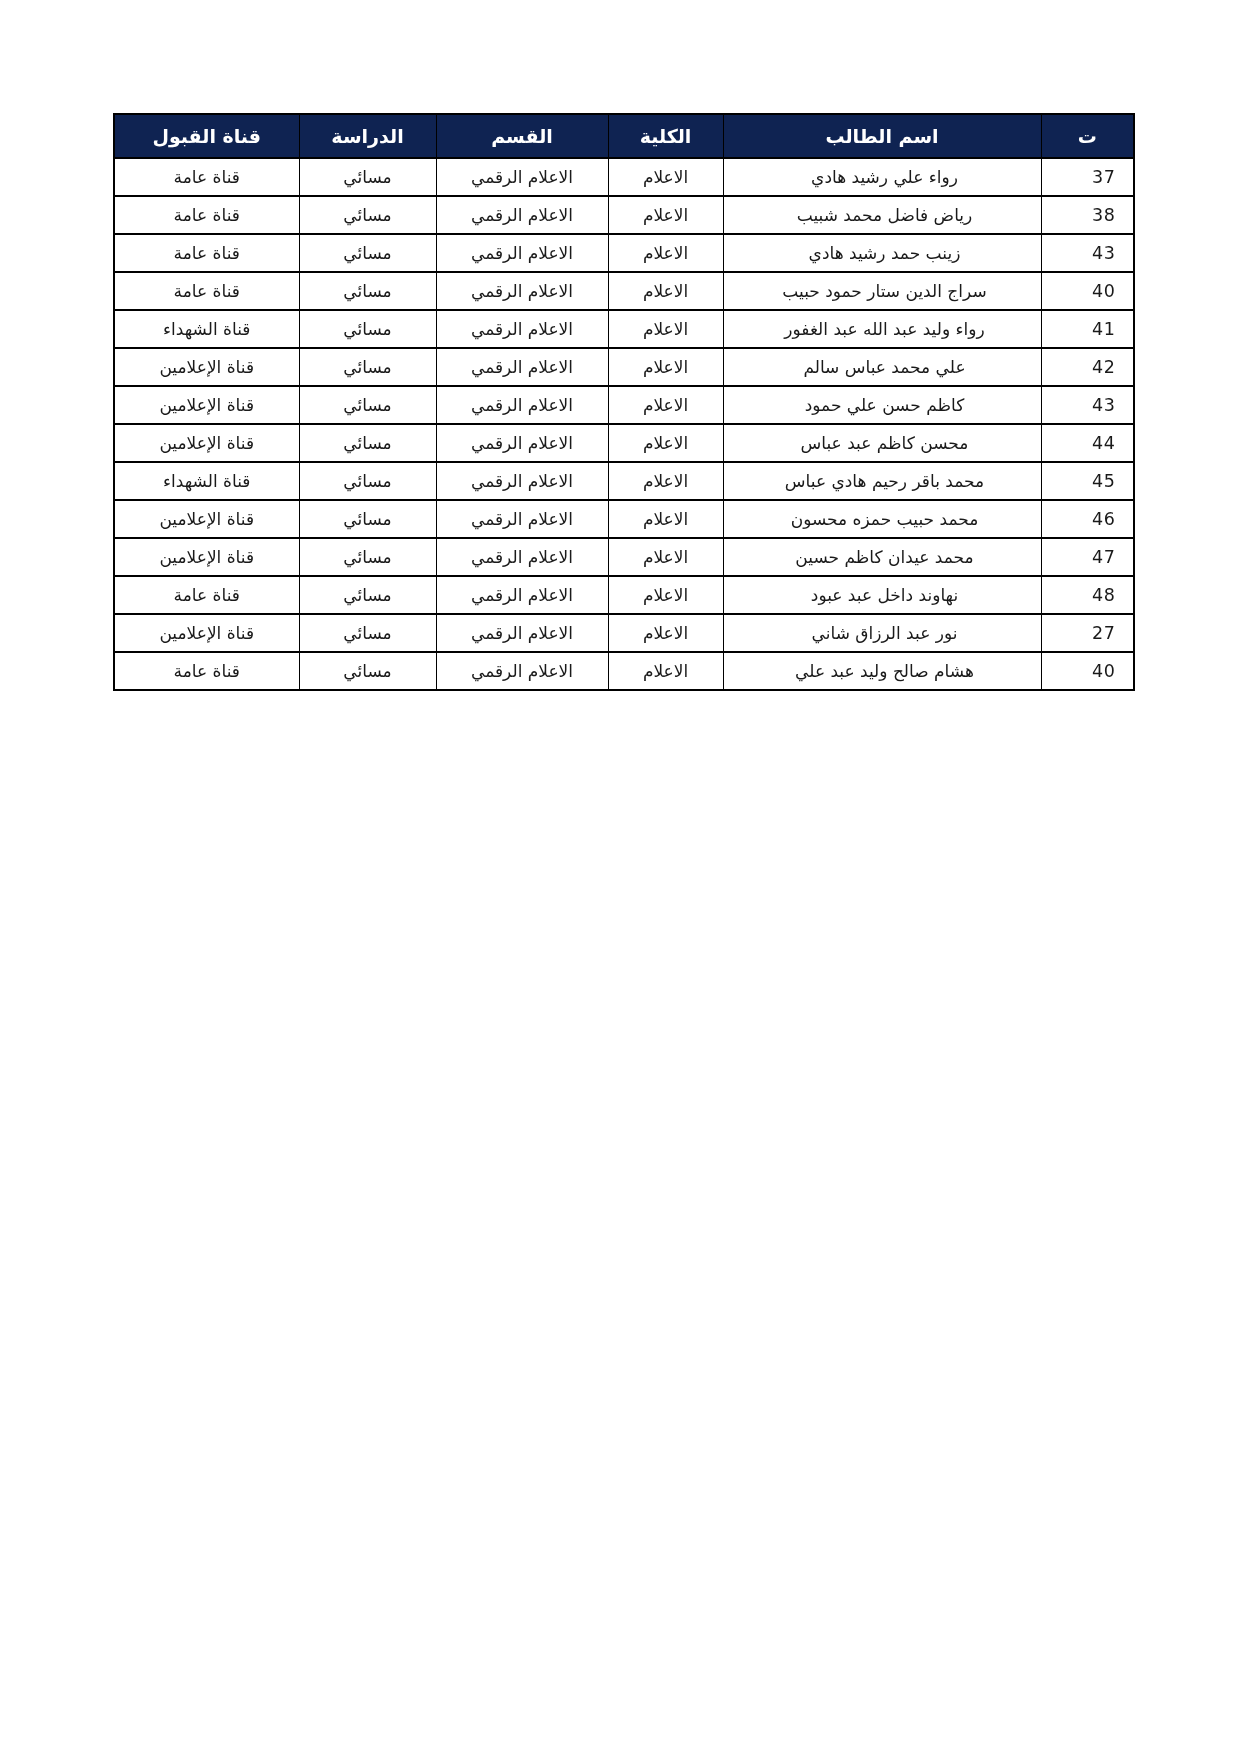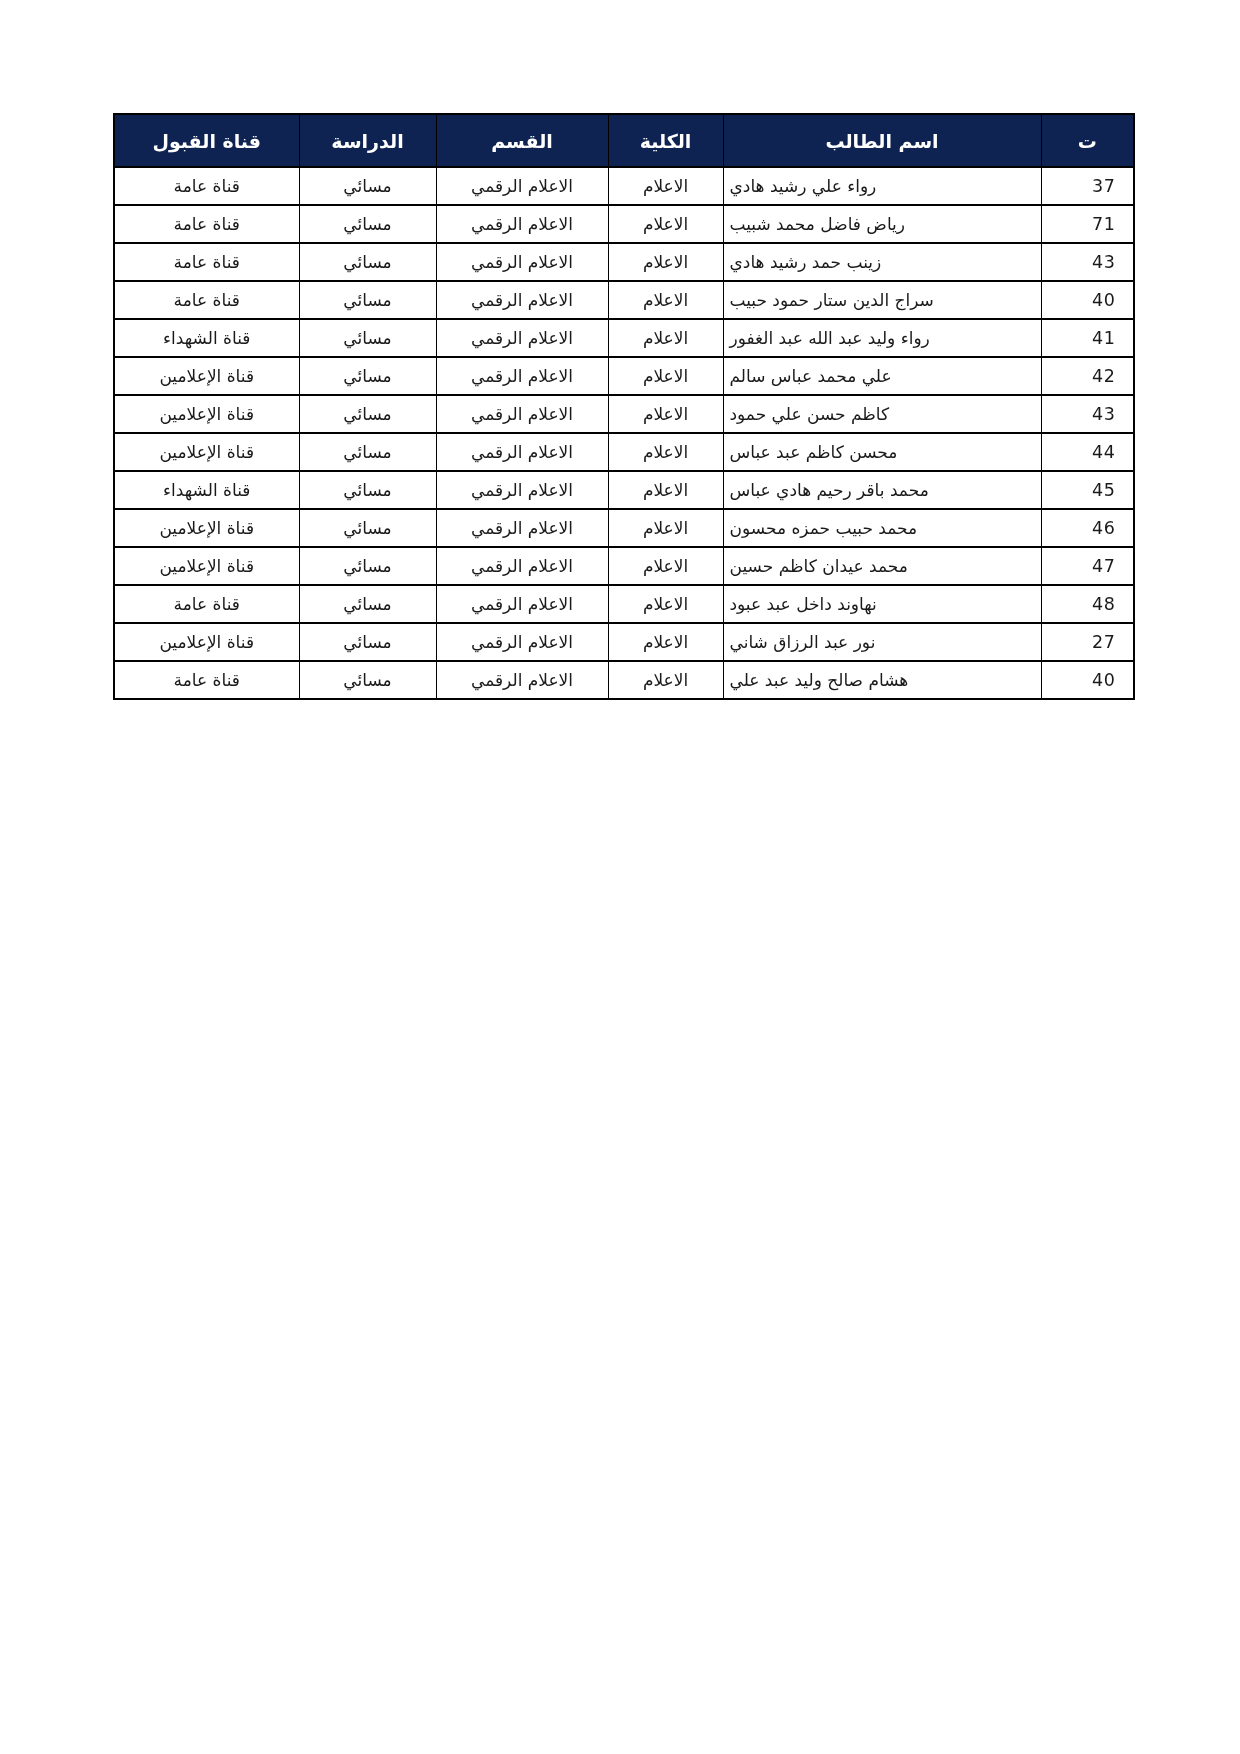--- a/index.html
+++ b/index.html
@@ -30,38 +30,38 @@
   table.students td {
     border-left: 1.5px solid #000000;
     border-right: 1.5px solid #000000;
     border-top: 2.2px solid #000000;
     border-bottom: 2.2px solid #000000;
     vertical-align: middle;
     white-space: nowrap;
     overflow: hidden;
   }
   table.students thead th {
-    height: 53px;
+    height: 44px;
     background: #0f2352;
     color: #ffffff;
     font-size: 19px;
     font-weight: bold;
     text-align: center;
     padding: 0 4px;
   }
   table.students tbody td {
     height: 38px;
     color: #1a1a1a;
     font-size: 17px;
     text-align: center;
     padding: 0 3px;
     background: #ffffff;
   }
   table.students tbody td.cell-name {
-    text-align: left;
+    text-align: center;
     padding: 0 1px 0 6px;
   }
   table.students tbody td.cell-no {
     font-size: 17.5px;
     letter-spacing: 0.5px;
     padding-left: 36px;
   }
   col.col-no      { width: 93px; }
   col.col-name    { width: 318px; }
   col.col-college { width: 115px; }
@@ -95,21 +95,21 @@
     <tbody>
         <tr>
           <td class="cell cell-no">37</td>
           <td class="cell cell-name">رواء علي رشيد هادي</td>
           <td class="cell cell-college">الاعلام</td>
           <td class="cell cell-dept">الاعلام الرقمي</td>
           <td class="cell cell-study">مسائي</td>
           <td class="cell cell-channel">قناة عامة</td>
         </tr>
         <tr>
-          <td class="cell cell-no">71</td>
+          <td class="cell cell-no">38</td>
           <td class="cell cell-name">رياض فاضل محمد شبيب</td>
           <td class="cell cell-college">الاعلام</td>
           <td class="cell cell-dept">الاعلام الرقمي</td>
           <td class="cell cell-study">مسائي</td>
           <td class="cell cell-channel">قناة عامة</td>
         </tr>
         <tr>
           <td class="cell cell-no">43</td>
           <td class="cell cell-name">زينب حمد رشيد هادي</td>
           <td class="cell cell-college">الاعلام</td>

